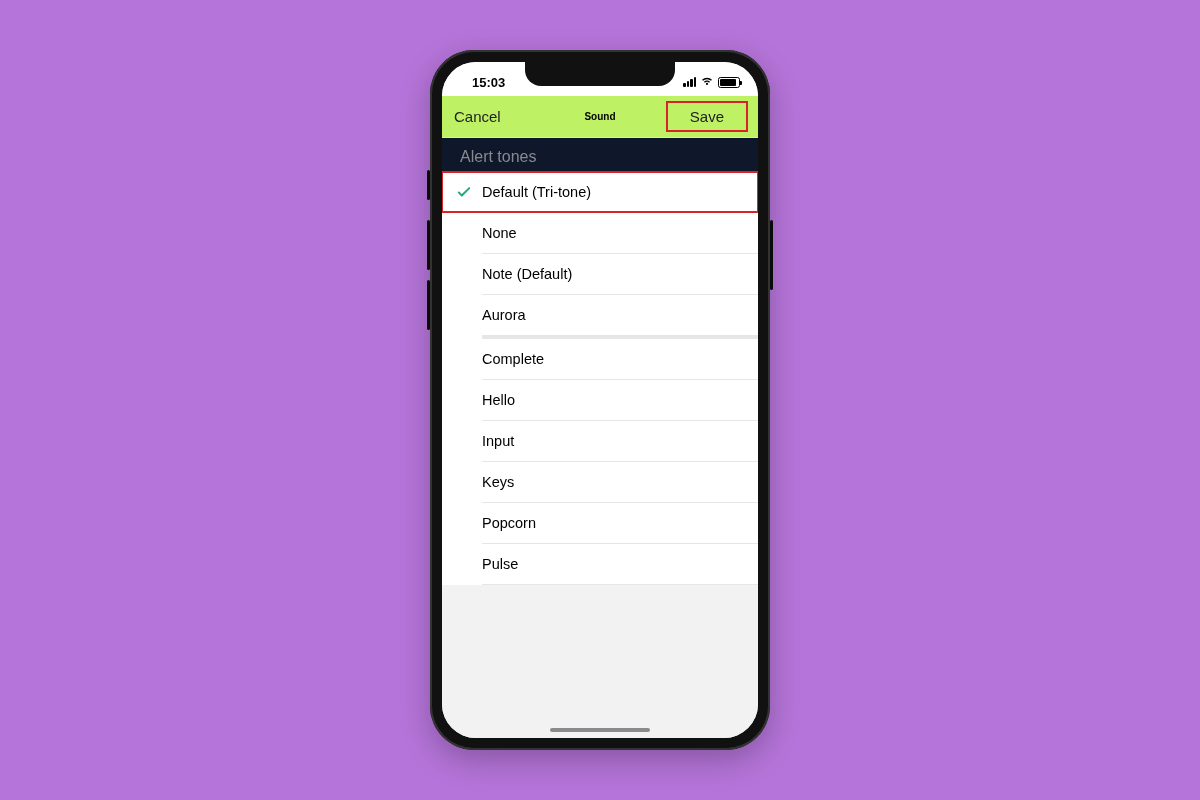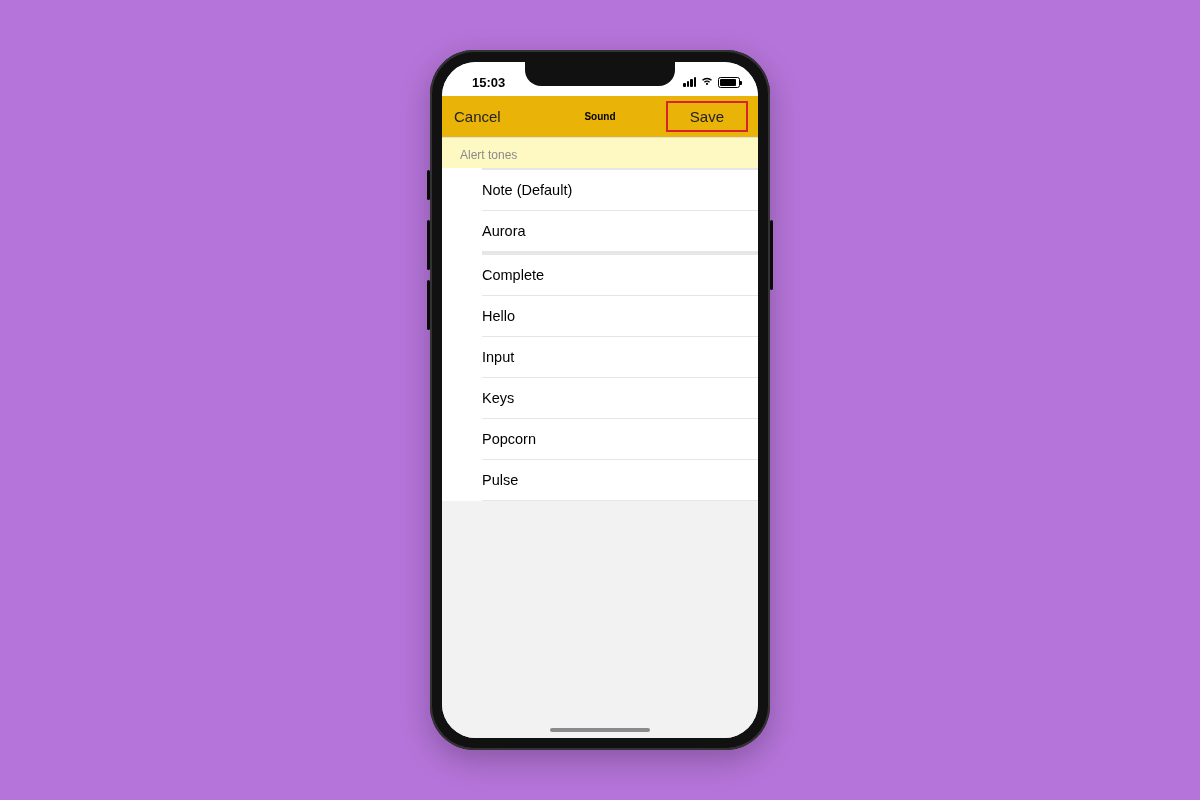--- a/index.html
+++ b/index.html
@@ -71,38 +71,38 @@
     .signal-icon span:nth-child(2){height:6px;}
     .signal-icon span:nth-child(3){height:8px;}
     .signal-icon span:nth-child(4){height:10px;}
     .wifi-icon svg { width: 14px; height: 12px; }
     .battery-icon { width: 22px; height: 11px; border: 1px solid #000; border-radius: 2.5px; position: relative; }
     .battery-icon::after { content: ""; position: absolute; right: -3px; top: 3px; width: 2px; height: 4px; background: #000; border-radius: 0 1px 1px 0;}
     .battery-fill { position: absolute; left: 1px; top: 1px; bottom: 1px; width: 80%; background: #000; border-radius: 1px;}
     
     .nav-bar {
       height: 42px;
-      background: #eab308;
+      background: #bef264;
       border-bottom: 1px solid #e0e0e0;
       display: flex;
       align-items: center;
       justify-content: space-between;
       padding: 0 10px;
       position: relative;
     }
     .nav-btn { font-size: 15px; color: #222; background: none; border: none; cursor: pointer; padding: 4px 2px;}
     .nav-title { font-size: 10px; font-weight: 700; color: #000; position: absolute; left: 50%; transform: translateX(-50%);}
     .save-wrap { border: 2px solid #d8232a; padding: 1px 20px; }
     
     .content { flex: 1; overflow: hidden; background: #f2f2f2; position: relative;}
     .section-header {
-      font-size: 12px;
+      font-size: 16px;
       color: #8a8a8e;
       padding: 10px 14px 6px 18px;
-      background: #fef9c3;
+      background: #0f172a;
     }
     .list { background: #fff; }
     .row {
       display: flex;
       align-items: center;
       height: 40px;
       padding-left: 40px;
       font-size: 14.5px;
       color: #000;
       position: relative;
@@ -170,21 +170,33 @@
       <button class="nav-btn">Cancel</button>
       <div class="nav-title">Sound</div>
       <span class="save-wrap">
         <button class="nav-btn">Save</button>
       </span>
     </div>
 
     <div class="content">
       <div class="section-header">Alert tones</div>
       <div class="list" id="tone-list">
-          <div class="row-sep"></div>
+          <div class="row highlighted">
+            <span class="check-slot">
+              <svg viewBox="0 0 16 16">
+                <path d="M2 8.5l3.5 3.5L14 3.5" stroke="#1fa97a" stroke-width="2.2" fill="none" stroke-linecap="round" stroke-linejoin="round"></path>
+              </svg>
+            </span>
+            <span>Default (Tri-tone)</span>
+          </div>
+          <div class="row-sep"></div>
+          <div class="row">
+            <span class="check-slot"></span>
+            <span>None</span>
+          </div>
           <div class="row-sep"></div>
           <div class="row">
             <span class="check-slot"></span>
             <span>Note (Default)</span>
           </div>
           <div class="row-sep"></div>
           <div class="row">
             <span class="check-slot"></span>
             <span>Aurora</span>
           </div>

